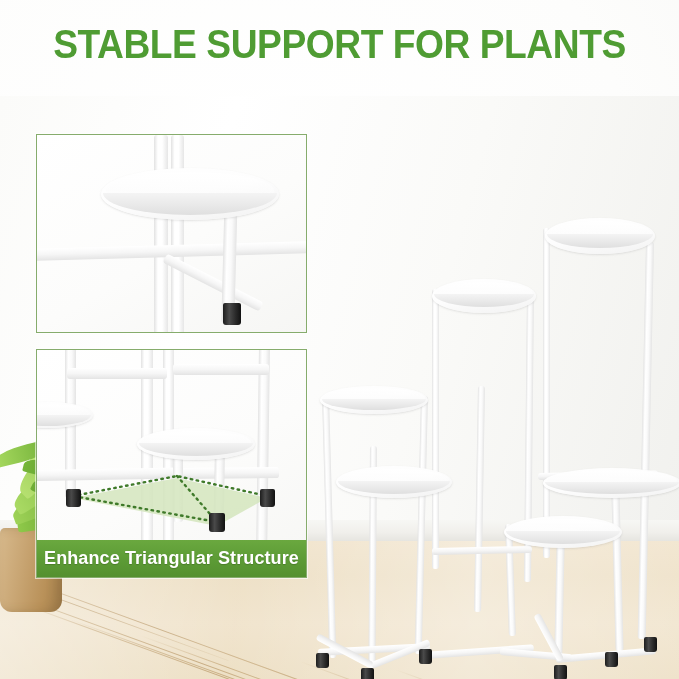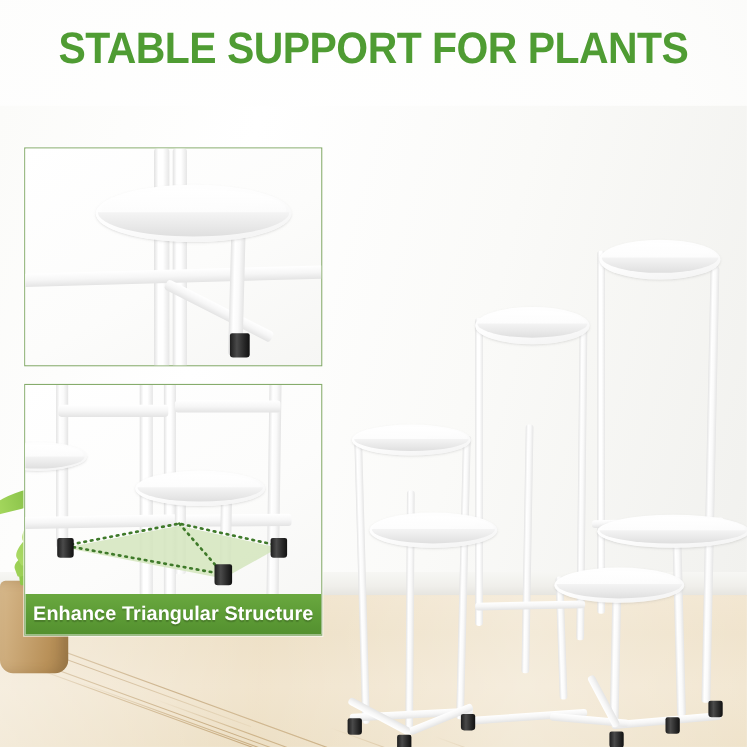--- a/index.html
+++ b/index.html
@@ -116,20 +116,21 @@
     box-shadow: inset -6px 0 10px rgba(120,90,50,.3);
   }
 
   
   .panel {
     position: absolute;
     border: 1.5px solid #86ac6c;
     background: #ffffff;
     overflow: hidden;
     box-shadow: 0 0 0 1px rgba(255,255,255,.6);
+    margin-left: 14px;
   }
   #panel-rotate { left: 22px; top: 134px; width: 271px; height: 199px; }
   #panel-tri    { left: 22px; top: 349px; width: 271px; height: 229px; }
 
   .panelbg {
     position: absolute; left: 0; top: 0; right: 0; bottom: 0;
     background: linear-gradient(150deg, #ffffff 0%, #fcfcfb 55%, #f6f6f4 100%);
   }
 
   

